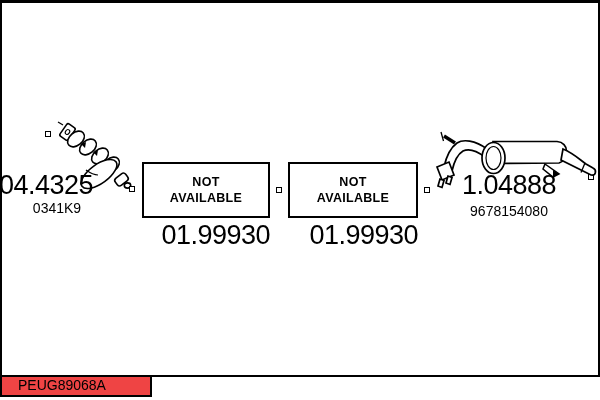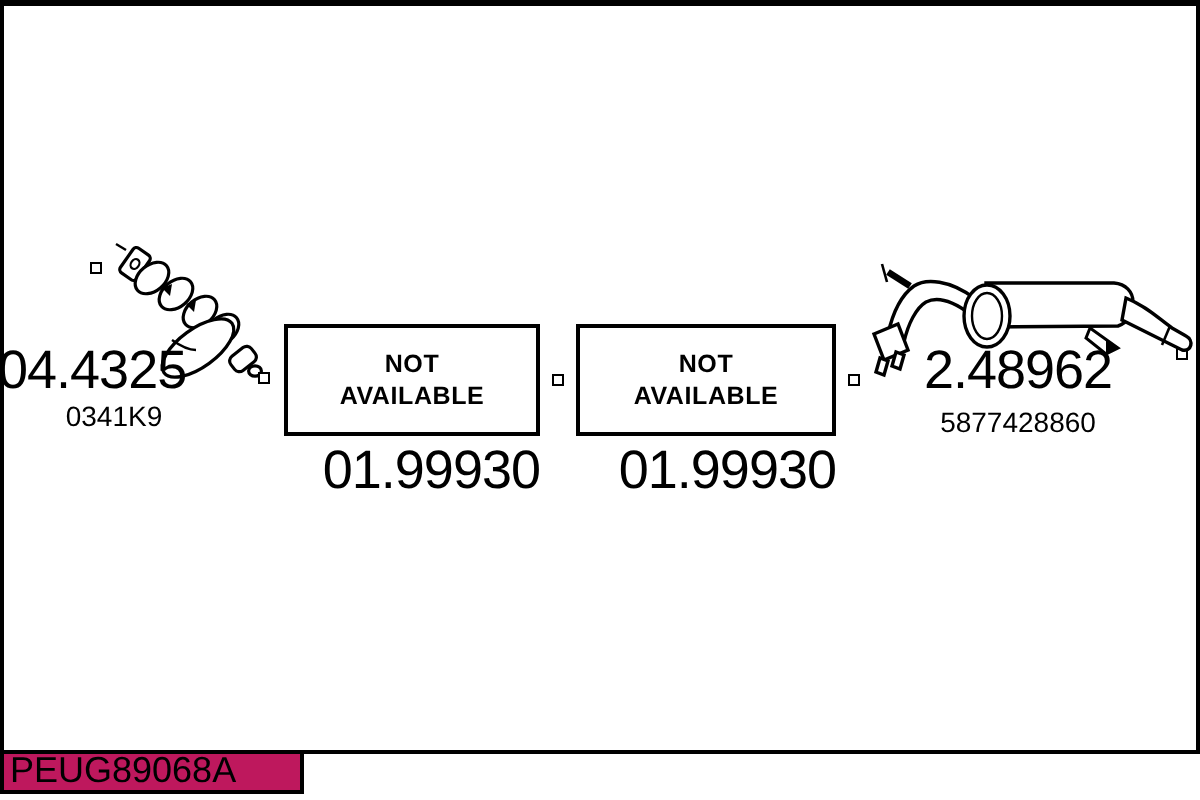--- a/index.html
+++ b/index.html
@@ -56,24 +56,24 @@
     text-align: right;
   }
   .ref-under { text-align: right; }
   .label-block { text-align: center; }
   .footer-box {
     position: absolute;
     left: 0; top: 375px;
     width: 152px; height: 22px;
     box-sizing: border-box;
     border: 2px solid #000;
-    background: #be185d;
-    font-size: 18px;
+    background: #ef4444;
+    font-size: 14px;
     line-height: 17px;
-    padding-left: 3px;
+    padding-left: 16px;
     z-index: 5;
   }
   svg { display: block; }
 </style>
 </head>
 <body>
 
 <div class="stage">
 
   <div class="panel"></div>
@@ -147,21 +147,21 @@
         <path d="M138 27 C148 31 154 37 161 42 L168 46 C172 48 171 54 166 53 L158 49 C150 45 142 41 136 38 Z"></path>
         <path d="M160 41 l-4 9.5" fill="none" stroke-width="1.3"></path>
       </g>
 
       <path d="M120 42 L134 52 L128 55 L118 47 Z" fill="#fff" stroke="#000" stroke-width="1.5"></path>
       <path d="M128 48 L134 52 L128 55 Z" fill="#000"></path>
     </svg>
   </div>
 
   <div class="abs label-block" style="left:437px; top:171px; width:144px;">
-    <div class="big-ref">2.48962</div>
-    <div class="small-code" style="margin-top:5px;">5877428860</div>
+    <div class="big-ref">1.04888</div>
+    <div class="small-code" style="margin-top:5px;">9678154080</div>
   </div>
 
   <div class="footer-box">
     <span>PEUG89068A</span>
   </div>
 
 </div>
 
 </body></html>

